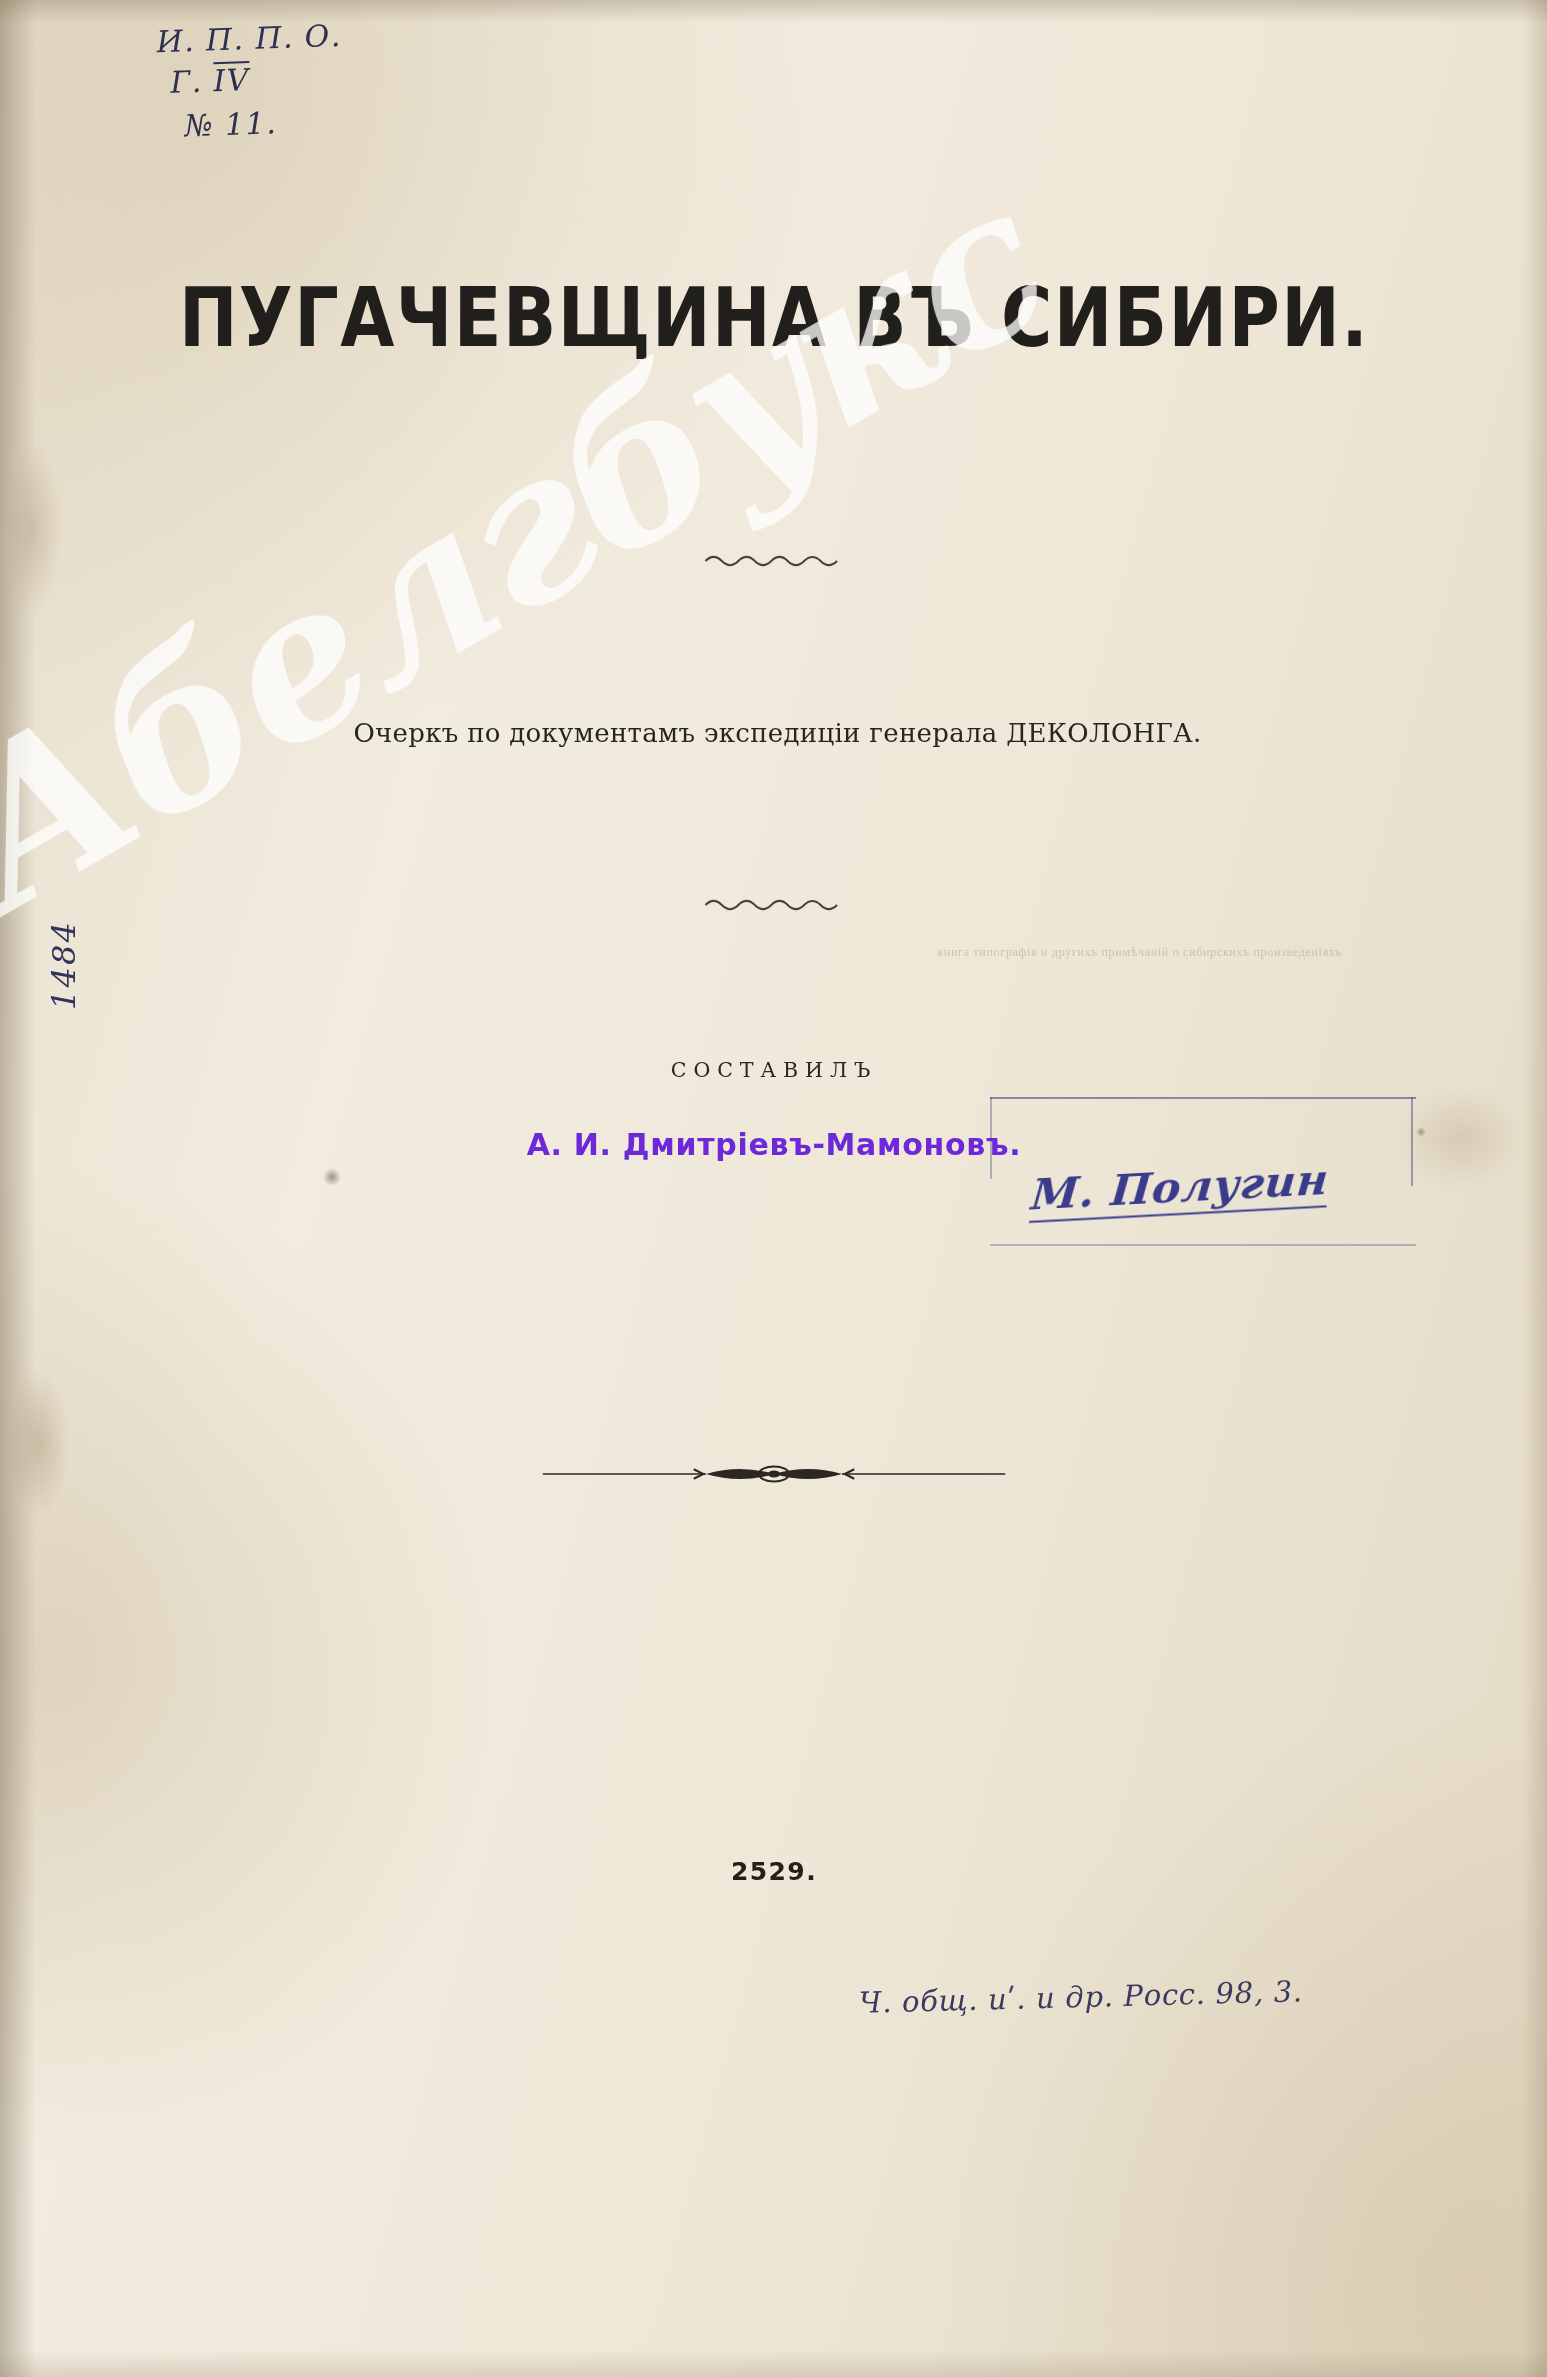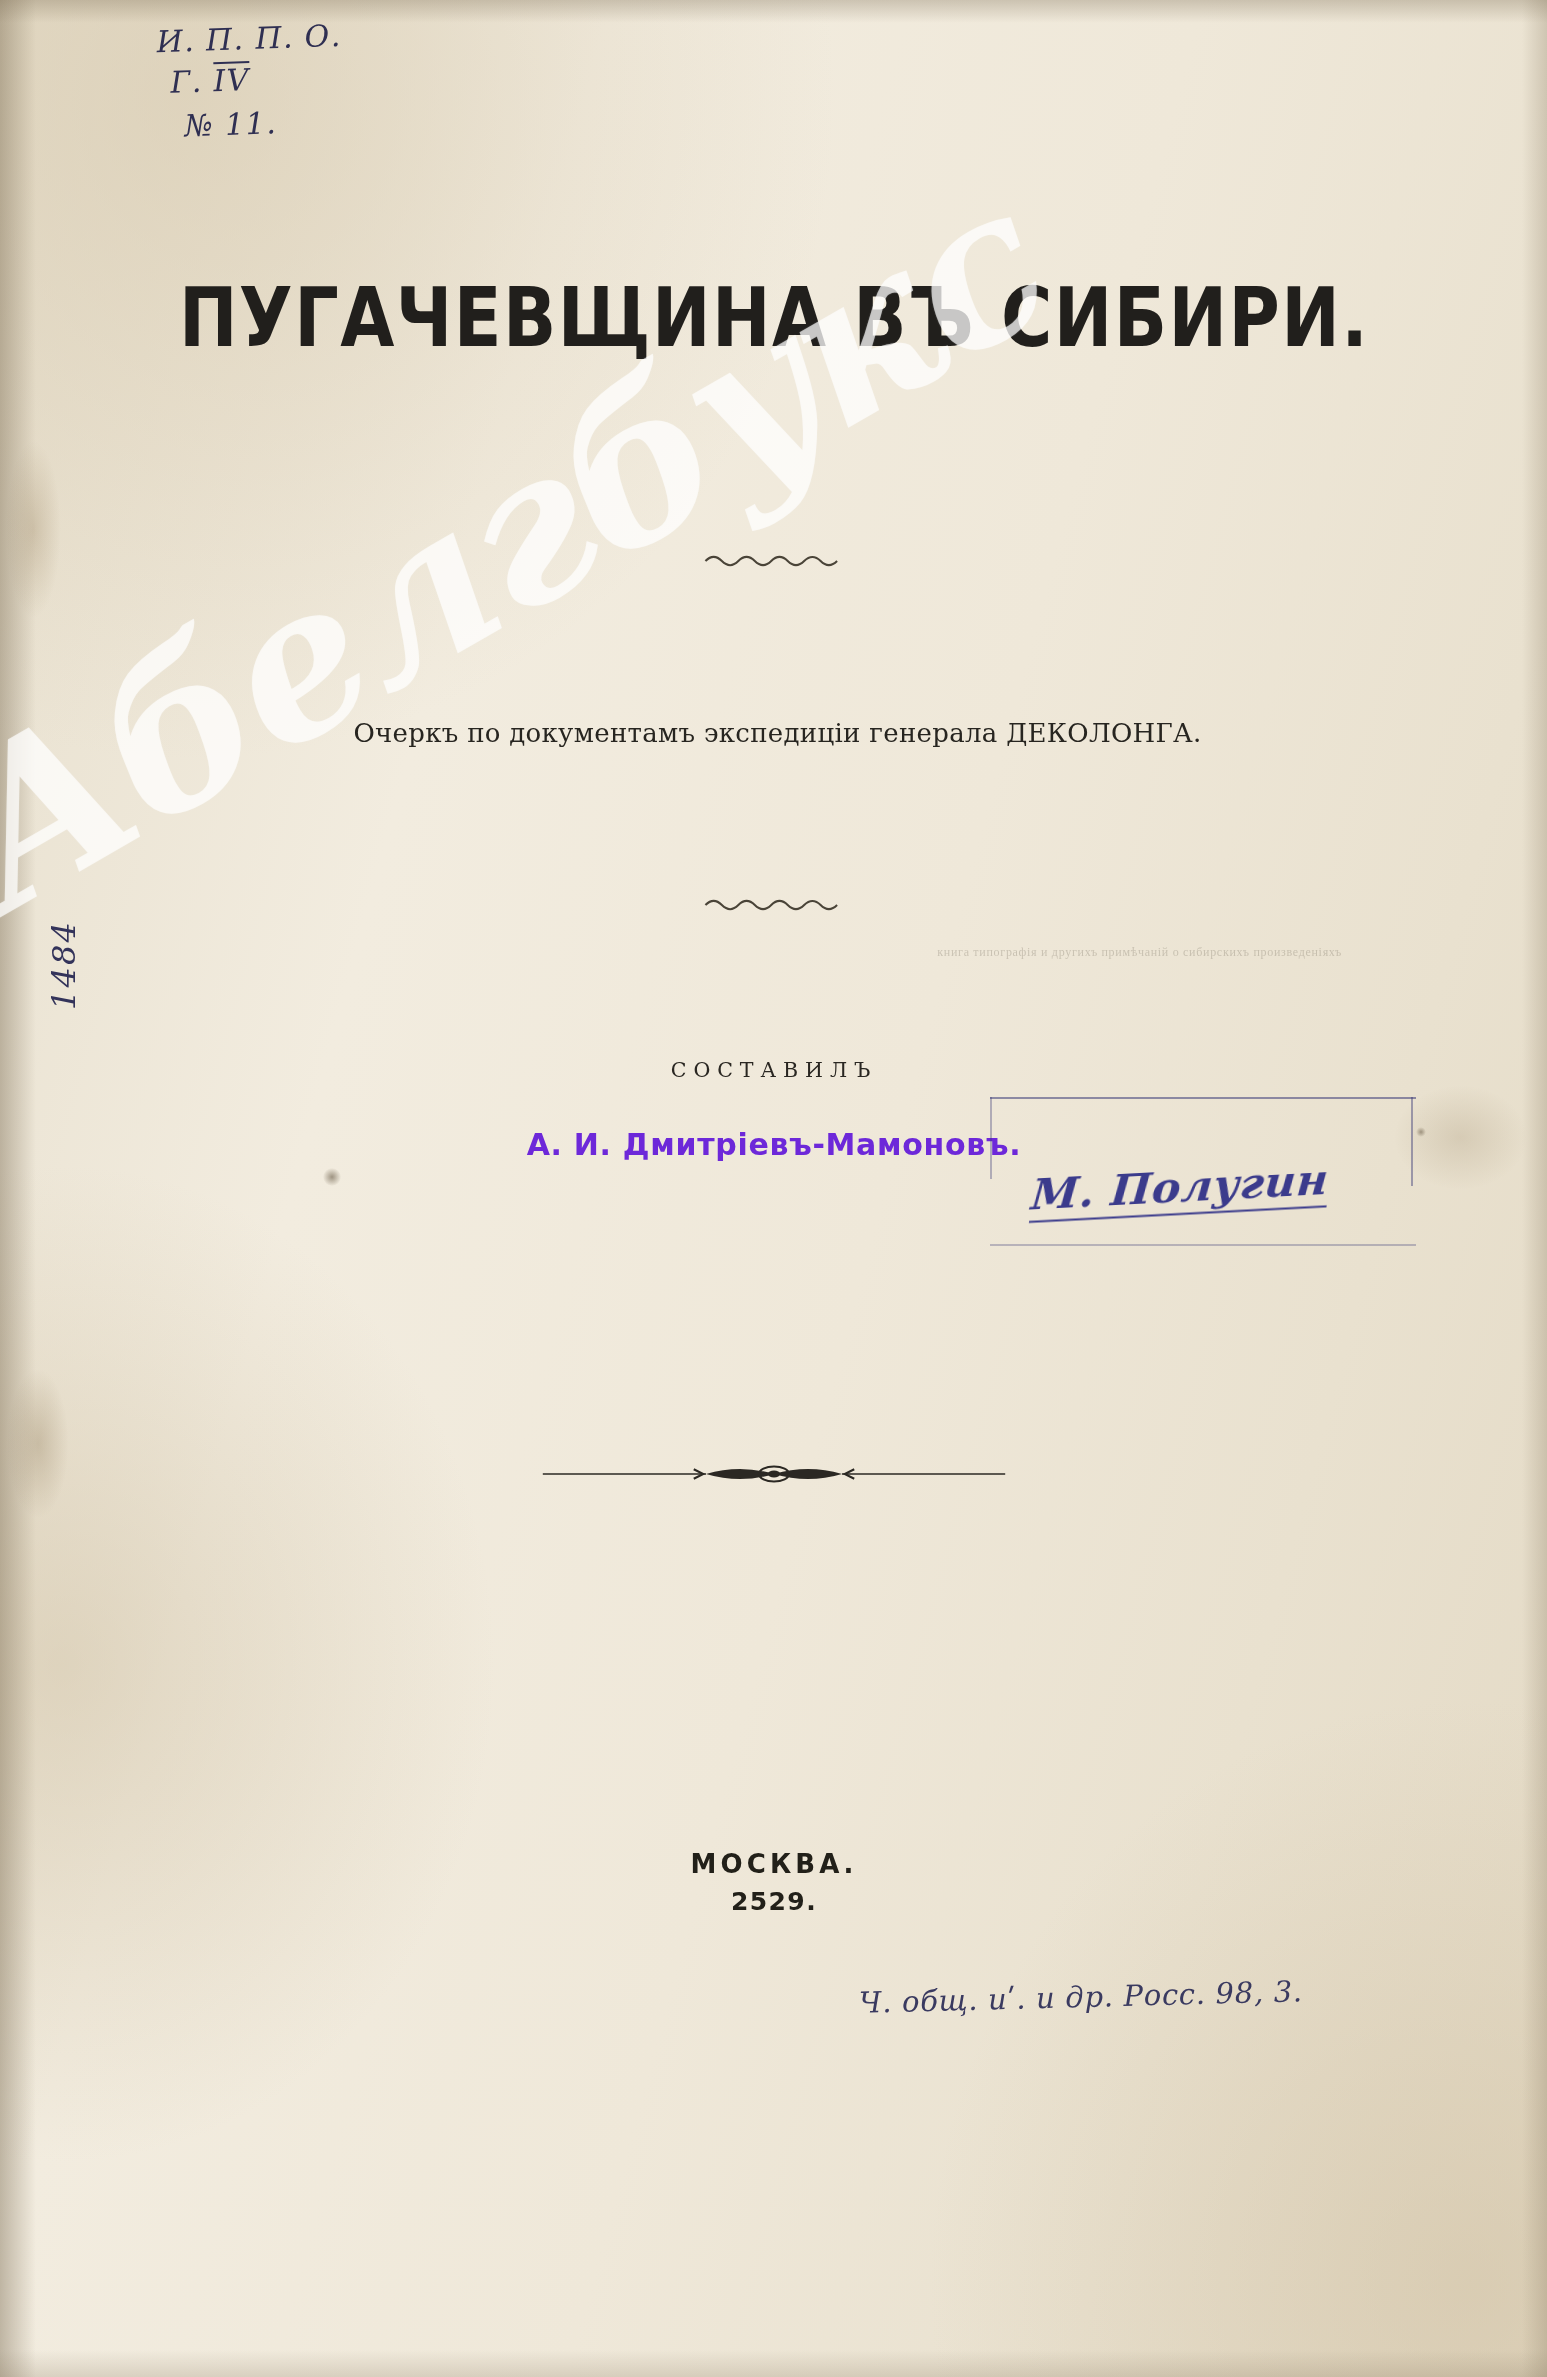--- a/index.html
+++ b/index.html
@@ -332,21 +332,20 @@
         <path d="M450 25 L 690 25" stroke="currentColor" stroke-width="2.5" fill="none"></path>
         <path d="M250 25 Q 300 10 350 25 Q 400 40 450 25 Q 400 10 350 25 Q 300 40 250 25 Z" fill="currentColor"></path>
         <ellipse cx="350" cy="25" rx="22" ry="11" fill="none" stroke="currentColor" stroke-width="3"></ellipse>
         <ellipse cx="350" cy="25" rx="9" ry="5" fill="currentColor"></ellipse>
         <path d="M232 18 L 246 25 L 232 32" fill="none" stroke="currentColor" stroke-width="3"></path>
         <path d="M468 18 L 454 25 L 468 32" fill="none" stroke="currentColor" stroke-width="3"></path>
       </svg>
     </div>
 
     <div id="imprint">
-      <div id="city">МОСКВА.</div>
       <div id="year">2529.</div>
     </div>
 
   </div>
 
   <div class="handwritten" id="stamp-top">
     <div class="line1">И. П. П. О.</div>
     <div class="line2">
       <span>Г.</span>
       <span class="underline-iv">IV</span>

